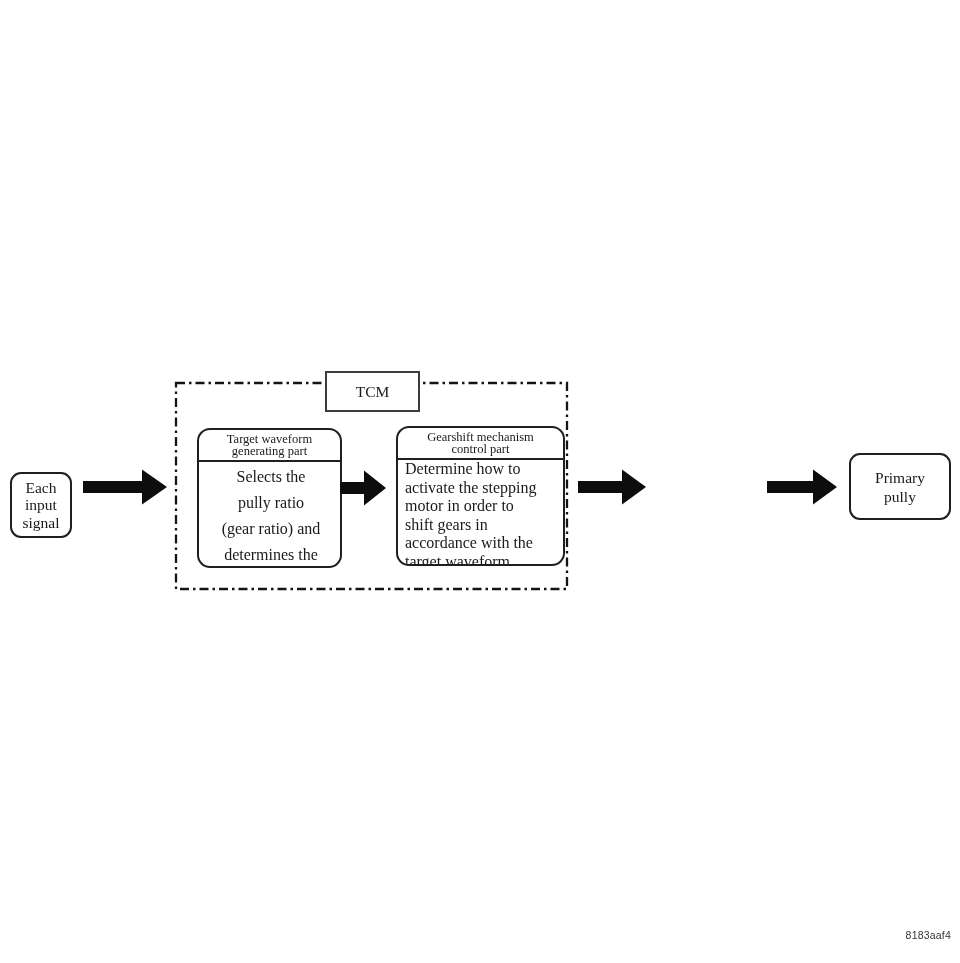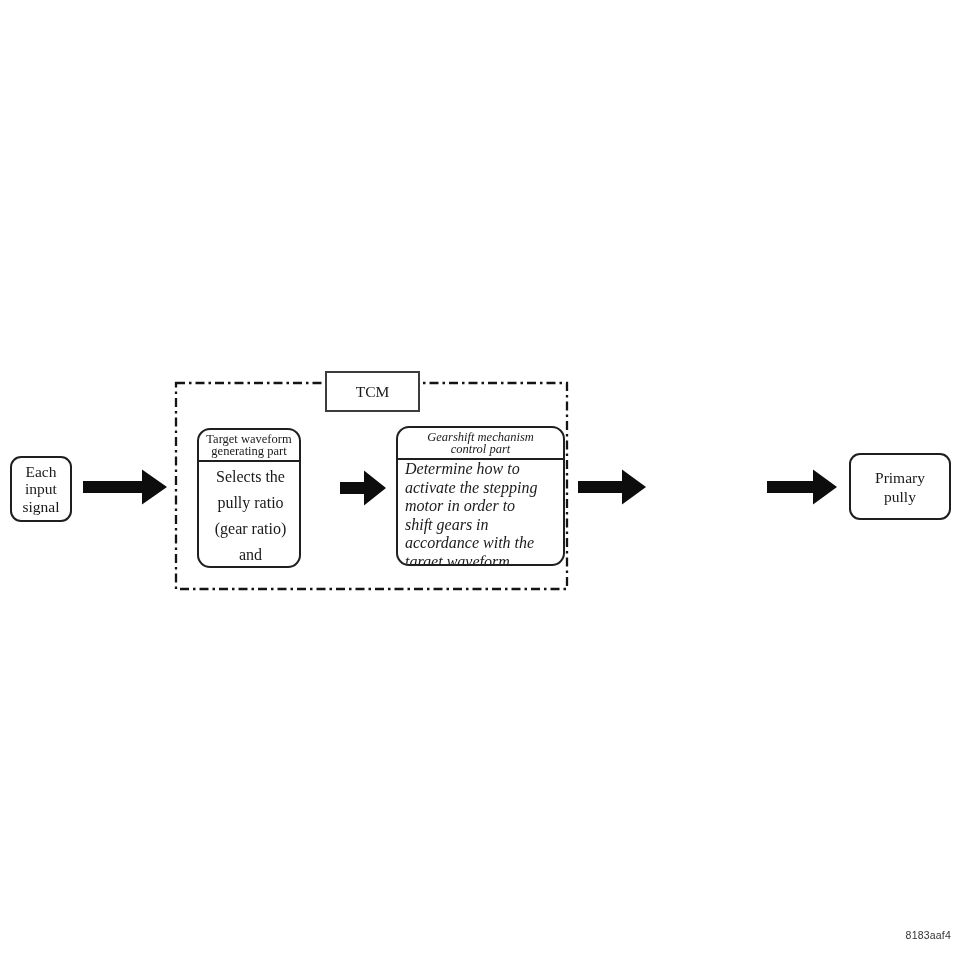--- a/index.html
+++ b/index.html
@@ -84,49 +84,49 @@
 </style>
 </head>
 <body>
 
 <div class="canvas">
 
   <svg class="abs tcm-dashed" width="960" height="963" viewBox="0 0 960 963">
     <rect x="176" y="383" width="391" height="206" fill="none" stroke="#141414" stroke-width="2.3" stroke-dasharray="9 4 2.5 4"></rect>
   </svg>
 
-  <div class="abs node" style="left:10px; top:456px; width:62px; height:66px;">
+  <div class="abs node" style="left:10px; top:472px; width:62px; height:66px;">
     <span class="node-label">Each
 input
 signal</span>
   </div>
 
   <svg class="abs arrow" style="left:83px; top:469px;" width="84" height="36" viewBox="0 0 84 36">
     <polygon points="0,12 59,12 59,0.5 84,18 59,35.5 59,24 0,24"></polygon>
   </svg>
 
   <div class="abs tcm-label">
     <span>TCM</span>
   </div>
 
-  <div class="abs part-box" style="left:197px; top:428px; width:104px; height:140px;">
+  <div class="abs part-box" style="left:197px; top:428px; width:145px; height:140px;">
     <div class="part-header">Target waveform
 generating part</div>
     <div class="part-body target-body">Selects the
 pully ratio
 (gear ratio) and
 determines the
 gear change steps</div>
   </div>
 
   <svg class="abs arrow" style="left:340px; top:470px;" width="46" height="36" viewBox="0 0 46 36">
     <polygon points="0,12 24,12 24,0.5 46,18 24,35.5 24,24 0,24"></polygon>
   </svg>
 
-  <div class="abs part-box" style="left:396px; top:426px; width:169px; height:140px;font-style:italic;">
+  <div class="abs part-box" style="left:396px; top:426px; width:169px; height:140px;">
     <div class="part-header">Gearshift mechanism
 control part</div>
     <div class="part-body gearshift-body">Determine how to
 activate the stepping
 motor in order to
 shift gears in
 accordance with the
 target waveform.</div>
   </div>
 

